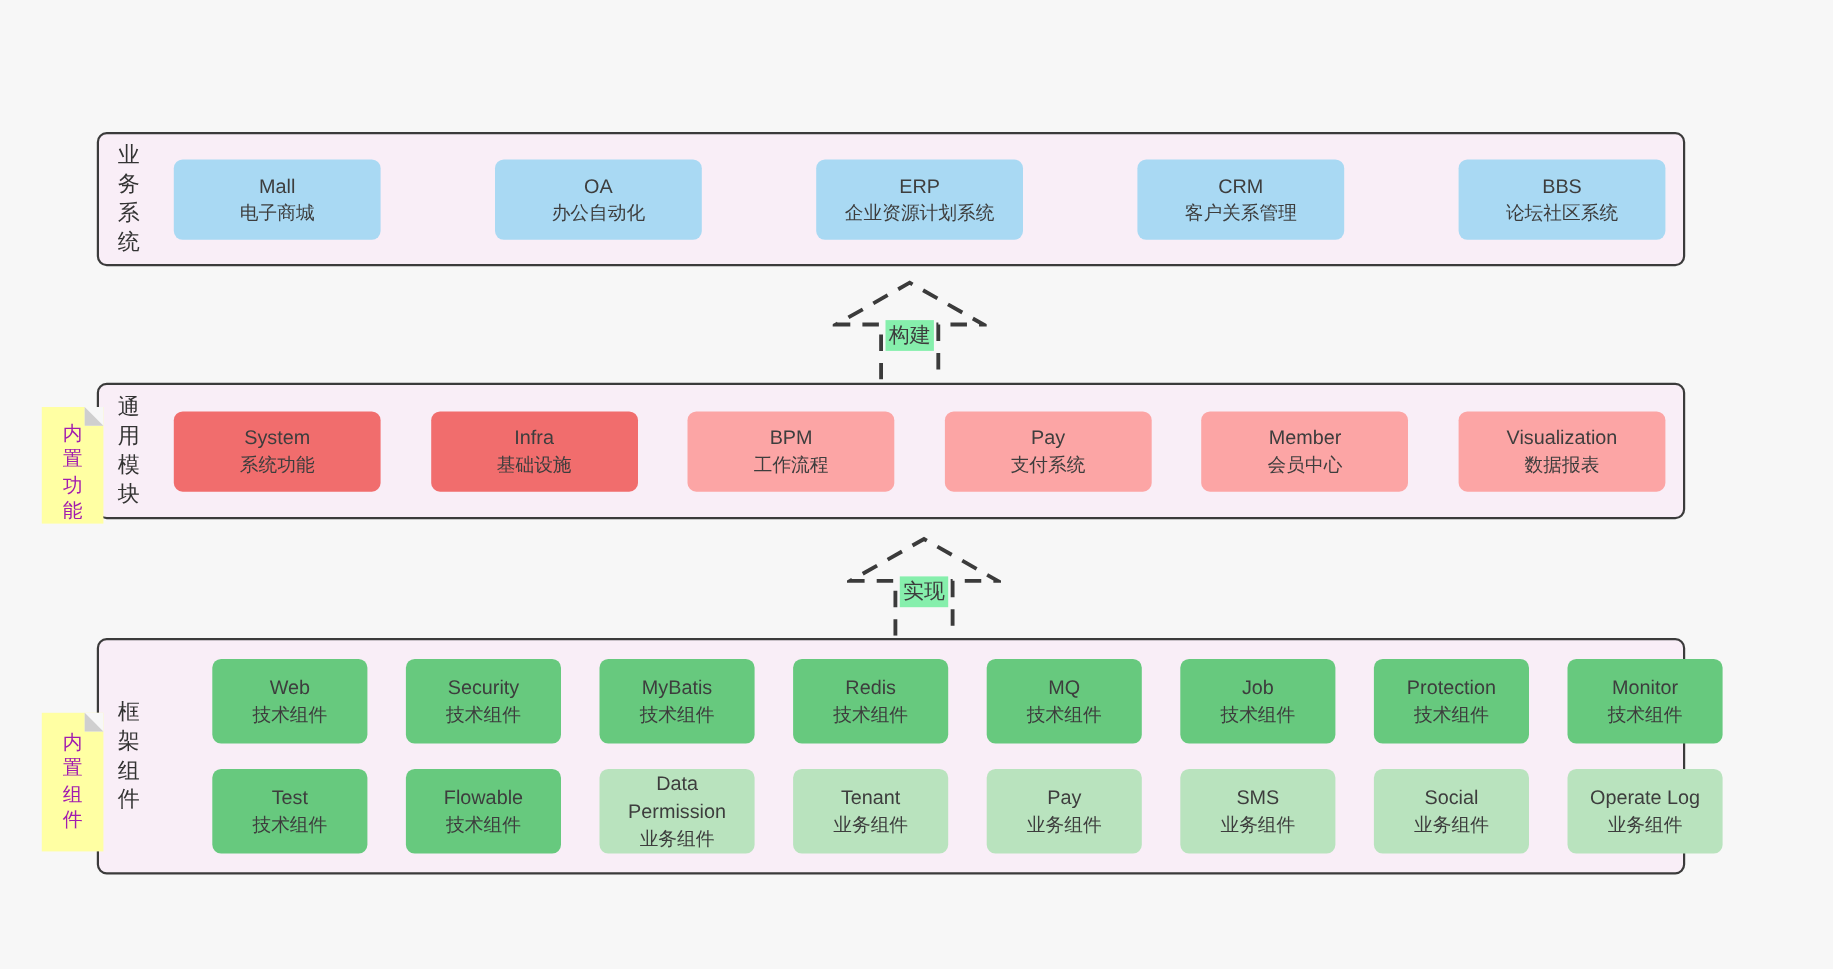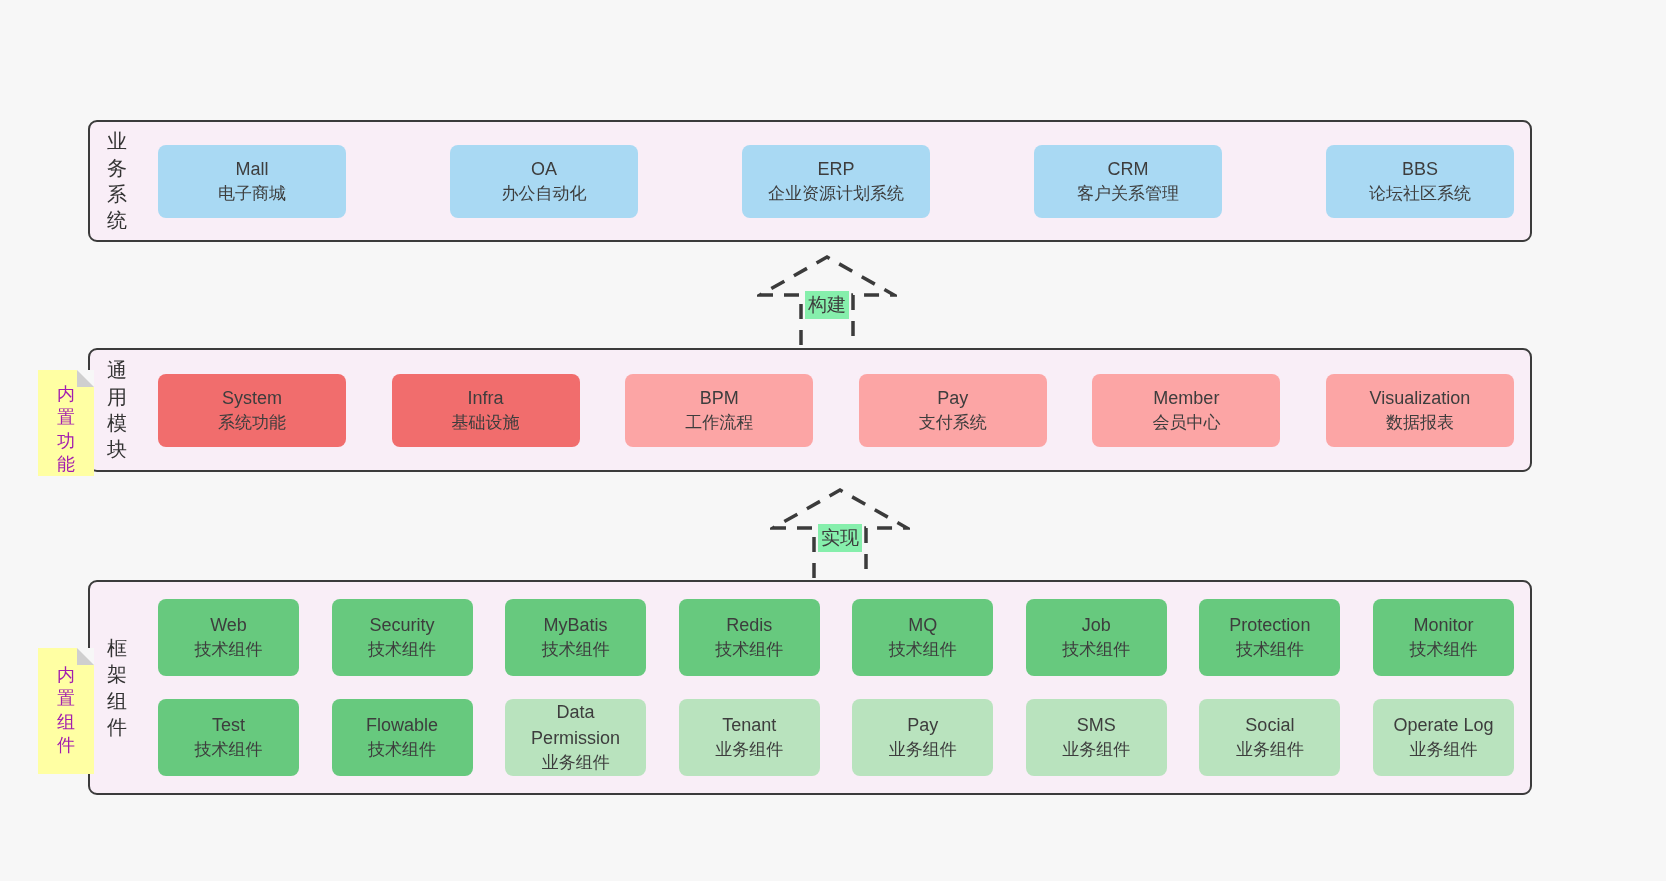--- a/index.html
+++ b/index.html
@@ -45,21 +45,21 @@
 
   .card {
     border-radius:8px;
     display:flex; flex-direction:column;
     justify-content:center; align-items:center;
     text-align:center;
     box-sizing:border-box;
     padding:2px 10px;
   }
   .layer-business .card, .layer-modules .card { width:188px; height:73px; }
-  .layer-components .card { width:141px; height:77px; padding:16px 8px; }
+  .layer-components .card { width:141px; height:77px; padding:16px 8px;margin-left:35px; }
 
   .card .en { font-size:18px; line-height:1.4; }
   .card .cn { font-size:17px; line-height:1.4; }
 
   .c-blue   { background:#a9d9f3; }
   .c-red    { background:#f16d6d; }
   .c-pink   { background:#fca5a5; }
   .c-green  { background:#67c97e; }
   .c-lgreen { background:#b9e3be; }
 

